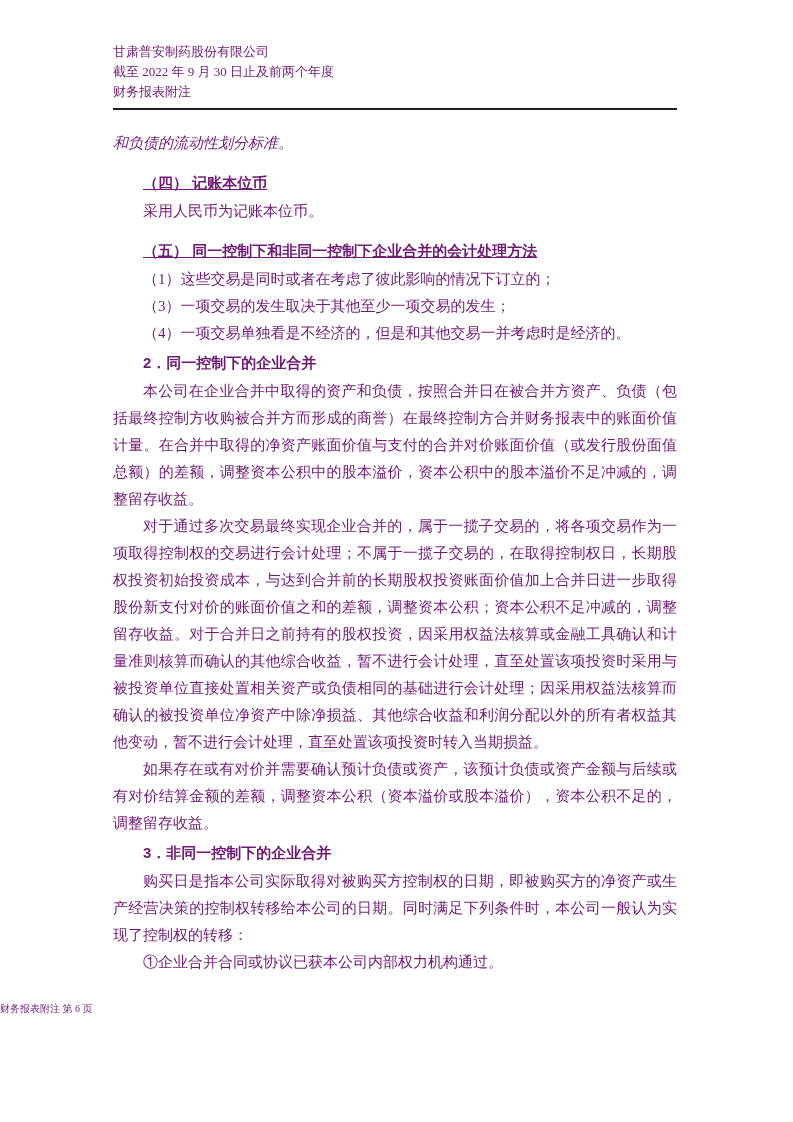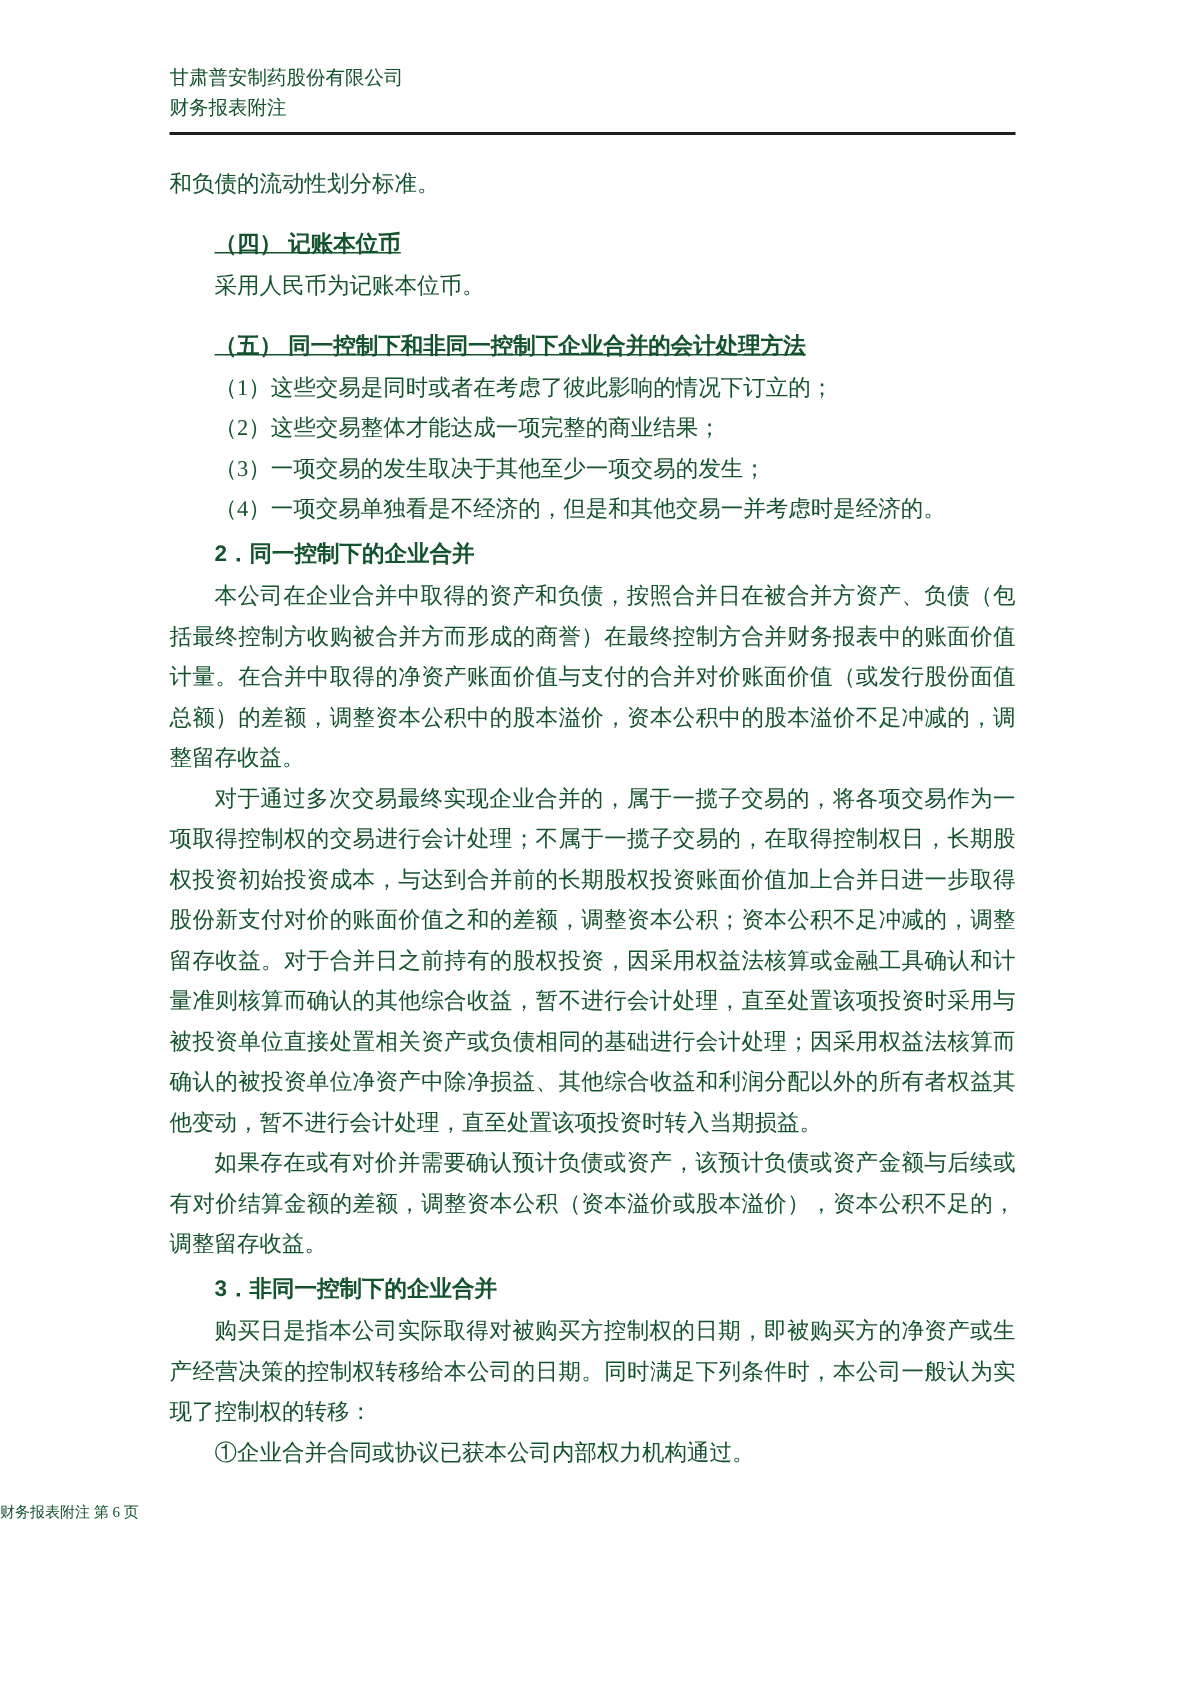--- a/index.html
+++ b/index.html
@@ -4,38 +4,38 @@
 <style>
   html, body { margin: 0; padding: 0; background: #f2f2f2; }
   .doc {
     position: relative;
     width: 793px;
     height: 1122px;
     margin: 0 auto;
     background: #ffffff;
     overflow: hidden;
     font-family: "Liberation Serif", "DejaVu Serif", serif;
-    color: #14532d;
+    color: #701a75;
     box-sizing: border-box;
   }
   .inner { padding: 42px 116px 0 113px; }
 
   
   .hd-line { font-size: 13px; line-height: 20px; white-space: nowrap; }
   .hd-rule { border: none; border-top: 2px solid #1f1f1f; margin: 6px 0 0 0; }
 
   
   .content {
     margin-top: 20px;
     font-size: 15px;
     line-height: 27px;
     text-align: justify;
   }
   .content p { margin: 0; text-indent: 2em; }
-  .p-flush { text-indent: 0 !important; }
+  .p-flush { text-indent: 0 !important; font-style: italic; }
 
   .h-sec, .h-num {
     font-family: "Liberation Sans", "DejaVu Sans", sans-serif;
     font-weight: bold;
     text-indent: 2em;
     margin: 0;
   }
   .h-sec { margin: 12px 0 2px 0; text-decoration: underline; }
   .h-num { margin: 2px 0; }
   .h-wrap { text-align: justify; } 
@@ -52,37 +52,37 @@
   }
 </style>
 </head>
 <body>
 
 <div class="doc">
   <div class="inner">
 
     <header>
       <div class="hd-line">甘肃普安制药股份有限公司</div>
+      <div class="hd-line">截至 2022 年 9 月 30 日止及前两个年度</div>
       <div class="hd-line">财务报表附注</div>
       <hr class="hd-rule">
     </header>
 
     <main class="content">
 
       <p class="p-flush">和负债的流动性划分标准。</p>
 
       <div class="h-sec">（四） 记账本位币</div>
 
       <p>采用人民币为记账本位币。</p>
 
       <div class="h-sec">（五） 同一控制下和非同一控制下企业合并的会计处理方法</div>
 
 
       <p>（1）这些交易是同时或者在考虑了彼此影响的情况下订立的；</p>
-      <p>（2）这些交易整体才能达成一项完整的商业结果；</p>
       <p>（3）一项交易的发生取决于其他至少一项交易的发生；</p>
       <p>（4）一项交易单独看是不经济的，但是和其他交易一并考虑时是经济的。</p>
 
       <div class="h-num">2．同一控制下的企业合并</div>
 
       <p>本公司在企业合并中取得的资产和负债，按照合并日在被合并方资产、负债（包括最终控制方收购被合并方而形成的商誉）在最终控制方合并财务报表中的账面价值计量。在合并中取得的净资产账面价值与支付的合并对价账面价值（或发行股份面值总额）的差额，调整资本公积中的股本溢价，资本公积中的股本溢价不足冲减的，调整留存收益。</p>
       <p>对于通过多次交易最终实现企业合并的，属于一揽子交易的，将各项交易作为一项取得控制权的交易进行会计处理；不属于一揽子交易的，在取得控制权日，长期股权投资初始投资成本，与达到合并前的长期股权投资账面价值加上合并日进一步取得股份新支付对价的账面价值之和的差额，调整资本公积；资本公积不足冲减的，调整留存收益。对于合并日之前持有的股权投资，因采用权益法核算或金融工具确认和计量准则核算而确认的其他综合收益，暂不进行会计处理，直至处置该项投资时采用与被投资单位直接处置相关资产或负债相同的基础进行会计处理；因采用权益法核算而确认的被投资单位净资产中除净损益、其他综合收益和利润分配以外的所有者权益其他变动，暂不进行会计处理，直至处置该项投资时转入当期损益。</p>
       <p>如果存在或有对价并需要确认预计负债或资产，该预计负债或资产金额与后续或有对价结算金额的差额，调整资本公积（资本溢价或股本溢价），资本公积不足的，调整留存收益。</p>
 
       <div class="h-num">3．非同一控制下的企业合并</div>

